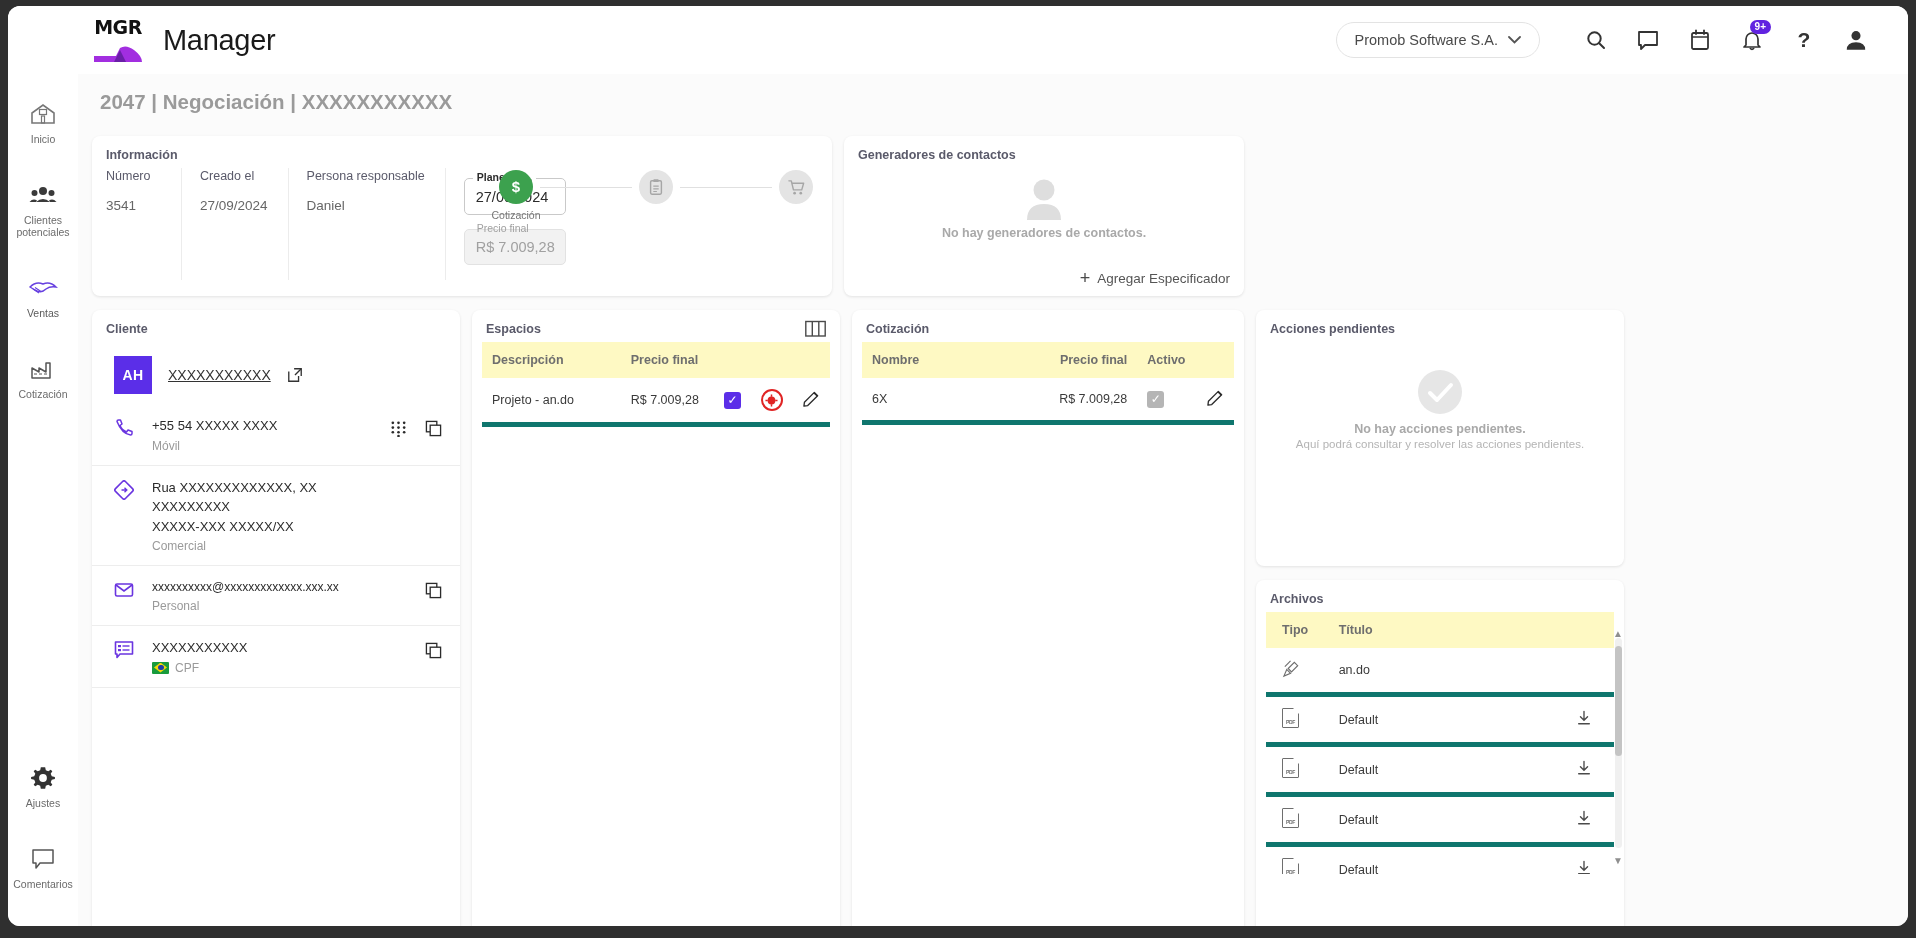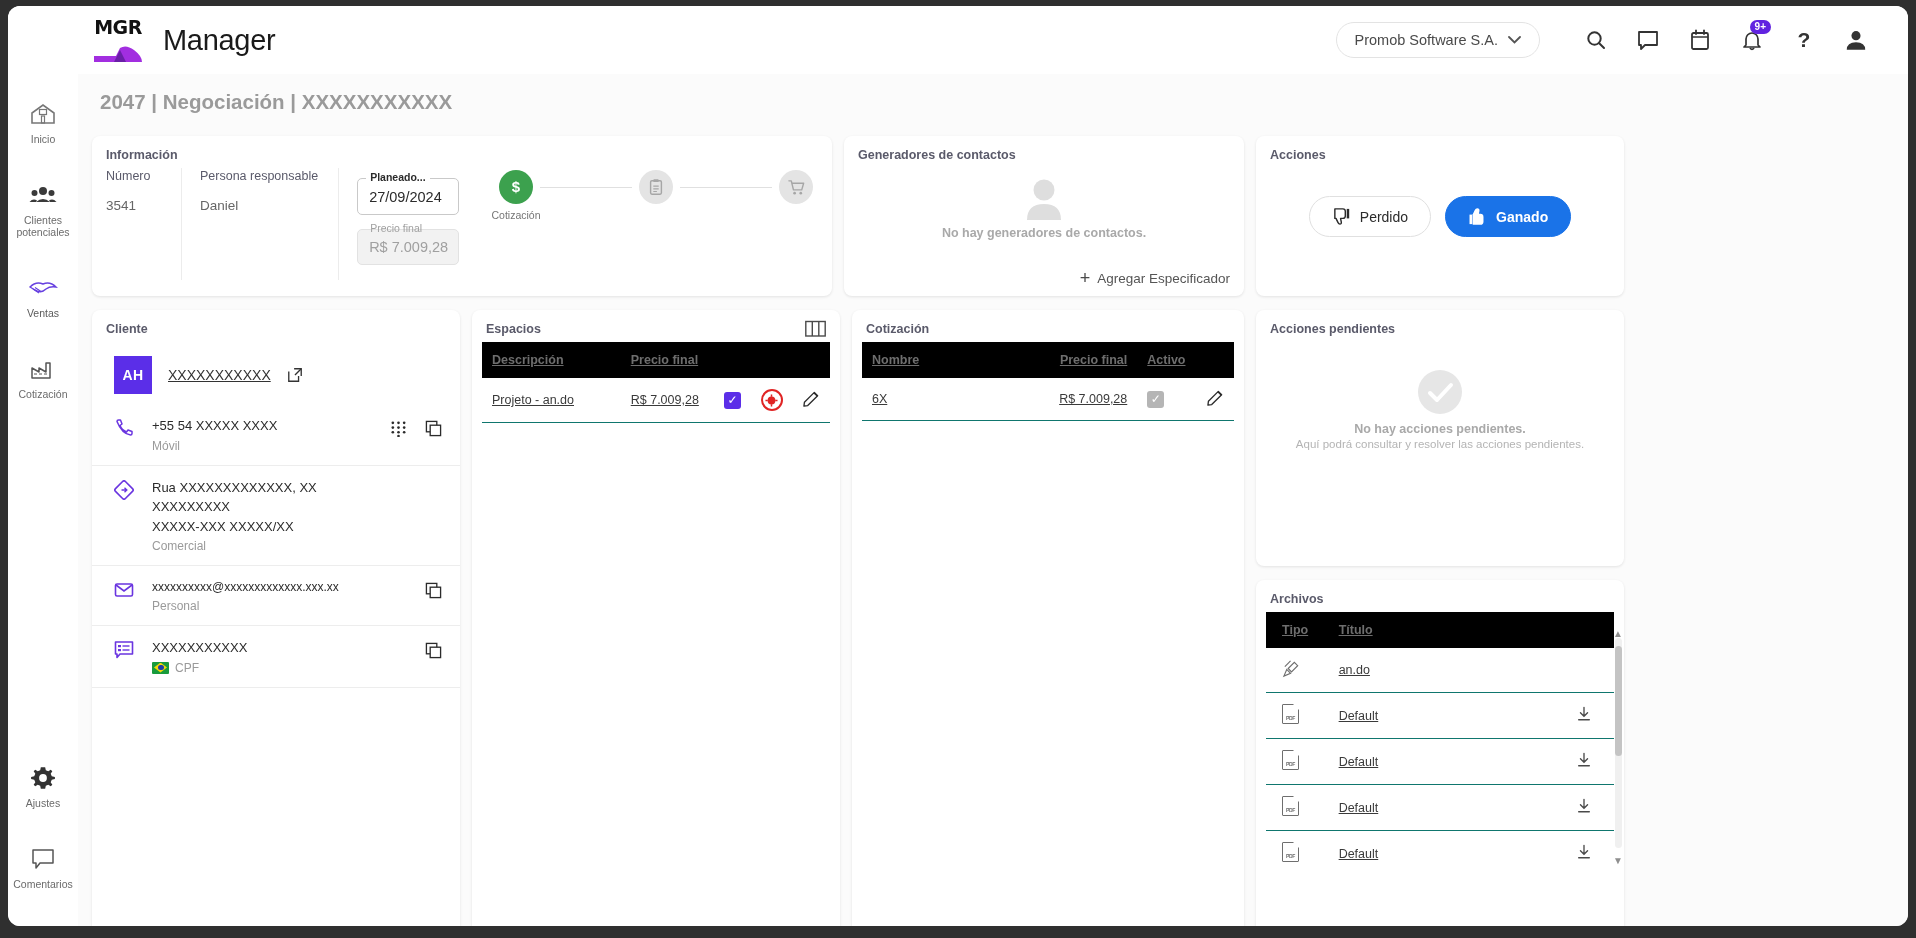--- a/index.html
+++ b/index.html
@@ -190,27 +190,26 @@
   .flag::after {
     content: ""; position: absolute; left: 6px; top: 3.2px; width: 5.5px; height: 5.5px;
     background: #1f3fa8; border-radius: 50%;
   }
 
   
   #card-esp { left: 394px; top: 236px; width: 368px; height: 672px; }
   #card-cot { left: 774px; top: 236px; width: 392px; height: 672px; }
   .tbl { width: 100%; border-collapse: collapse; }
   .tbl thead th {
-    background: #000000; font-size: 12.5px; color: #6e6e6e; font-weight: bold;
-    text-align: left; padding: 11px 10px; text-decoration: underline;
+    background: #fef9c3; font-size: 12.5px; color: #6e6e6e; font-weight: bold;
+    text-align: left; padding: 11px 10px;
   }
   .tbl tbody td {
     font-size: 12.5px; color: #3a3a3a; padding: 11px 10px;
-    border-bottom: 1px solid #0f766e;
-    text-decoration: underline;
+    border-bottom: 5px solid #0f766e;
   }
   .tbl-wrap { padding: 0 10px; }
   .chk {
     width: 17px; height: 17px; border-radius: 3px;
     display: inline-flex; align-items: center; justify-content: center; color: #fff;
     font-size: 12px;
   }
   .chk.on { background: #5b2ee8; }
   .chk.off { background: #b5b5b5; }
   .corner-ic { position: absolute; top: 10px; right: 14px; color: #4a4a4a; cursor: pointer; }
@@ -380,20 +379,24 @@
   <div class="content">
 
     <div class="page-title">2047 | Negociación | XXXXXXXXXXX</div>
 
     <div class="card" id="card-info">
       <div class="card-title">Información</div>
       <div class="info-cols">
         <div class="info-col">
           <div class="info-lbl">Número</div>
           <div class="info-val">3541</div>
+        </div>
+        <div class="info-col">
+          <div class="info-lbl">Creado el</div>
+          <div class="info-val">27/09/2024</div>
         </div>
         <div class="info-col" style="min-width:96px">
           <div class="info-lbl">Persona responsable</div>
           <div class="info-val">Daniel</div>
         </div>
         <div class="info-col" style="padding-top:10px">
           <div class="field">
             <span class="flab">Planeado...</span>
             <span class="fval">27/09/2024</span>
             <svg width="17" height="17" viewBox="0 0 20 20">
@@ -453,39 +456,20 @@
             <path d="M10 46 Q10 30 27 30 Q44 30 44 46 Z" fill="#dedede"></path>
           </svg>
         <div class="empty-msg">No hay generadores de contactos.</div>
       </div>
       <div class="card-action">
         <span class="plus">+</span>
         <span>Agregar Especificador</span>
       </div>
     </div>
 
-    <div class="card" id="card-acc">
-      <div class="card-title">Acciones</div>
-      <div class="btn-row">
-        <div class="btn btn-ghost">
-          <svg width="19" height="19" viewBox="0 0 20 20">
-              <path d="M3 2 H11.5 Q14 2 14 4.5 V9.5 Q14 12 11.5 12 H9 L9.8 16 Q10 18 8.3 18 Q7 18 6.5 16.7 L4.2 12 H3 Z" stroke="#2b2b2b" stroke-width="1.5" fill="none" stroke-linejoin="round"></path>
-              <rect x="15.5" y="2" width="2.6" height="10" fill="#2b2b2b"></rect>
-            </svg>
-          <span>Perdido</span>
-        </div>
-        <div class="btn btn-primary">
-          <svg width="19" height="19" viewBox="0 0 20 20">
-              <path d="M5.5 18 H13 Q15.5 18 15.5 15.5 V10.5 Q15.5 8 13 8 H10.5 L11.3 4 Q11.5 2 9.8 2 Q8.5 2 8 3.3 L5.7 8 H5.5 Z" stroke="#fff" stroke-width="1.6" fill="#fff" stroke-linejoin="round"></path>
-              <rect x="1.6" y="8" width="2.6" height="10" fill="#fff"></rect>
-            </svg>
-          <span>Ganado</span>
-        </div>
-      </div>
-    </div>
 
     <div class="card" id="card-cli">
       <div class="card-title">Cliente</div>
 
       <div class="cli-head">
         <div class="avatar">AH</div>
         <div class="cli-name">XXXXXXXXXXX</div>
         <svg width="16" height="16" viewBox="0 0 18 18" style="cursor:pointer">
             <path d="M2 5 V16 H13 V10" stroke="#333" stroke-width="1.5" fill="none"></path>
             <path d="M8 2 H16 V10" stroke="#333" stroke-width="1.5" fill="none"></path>

